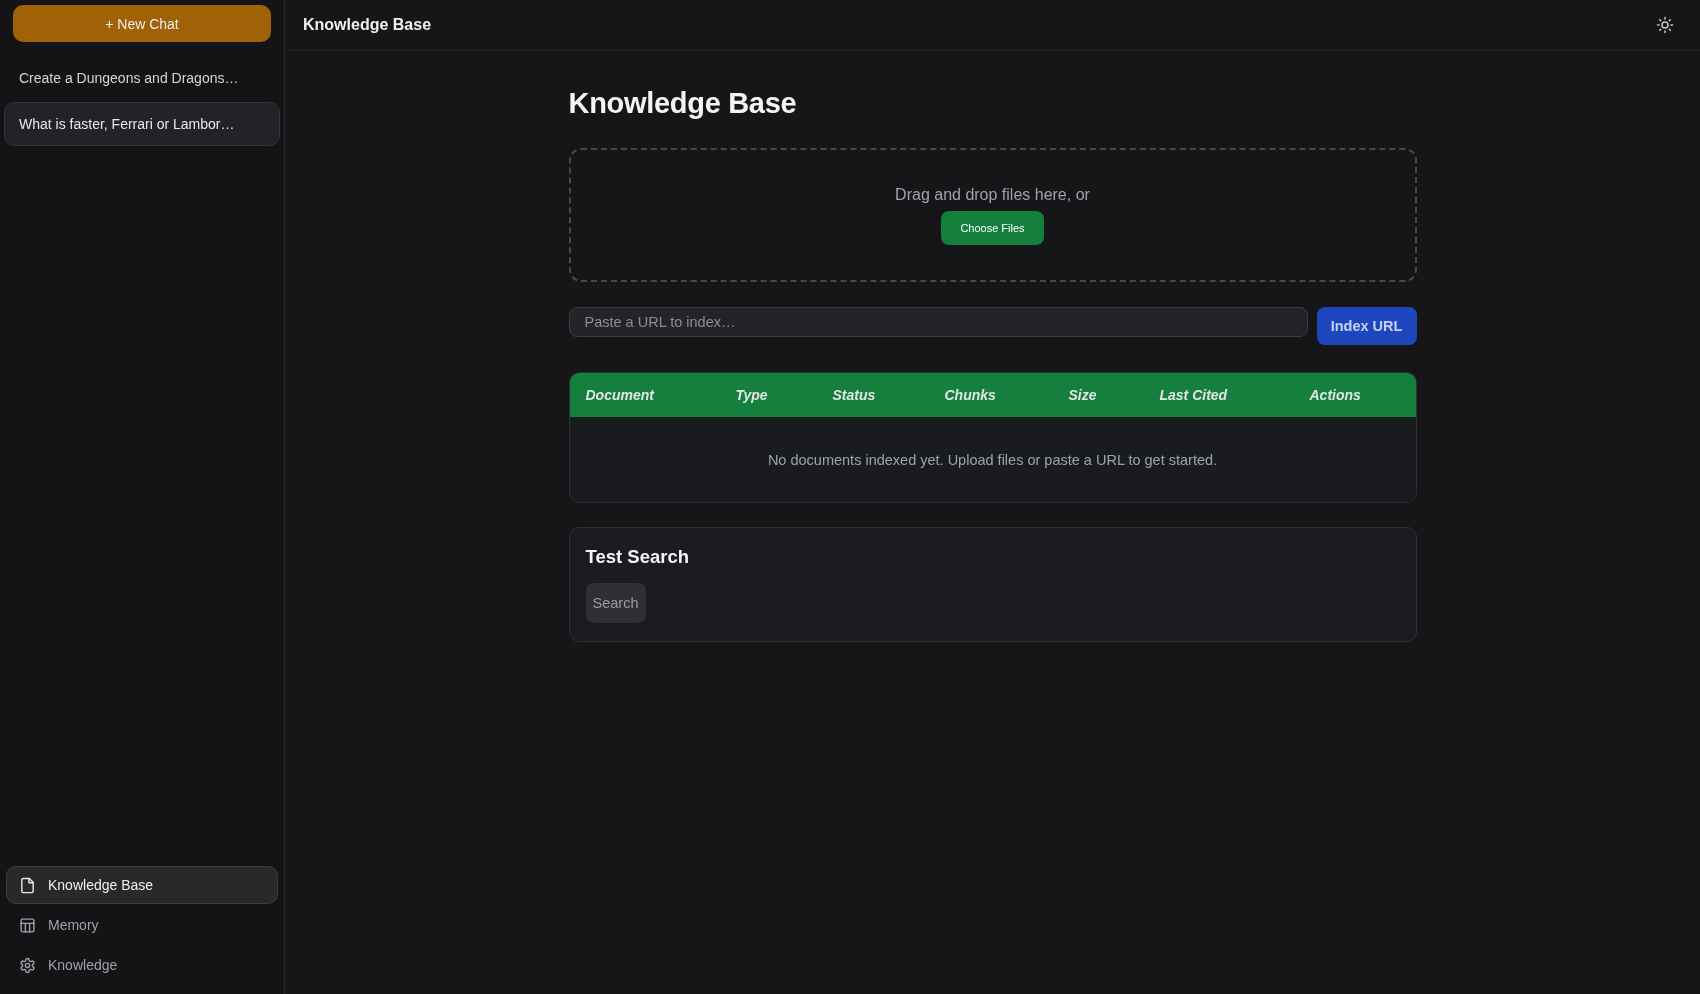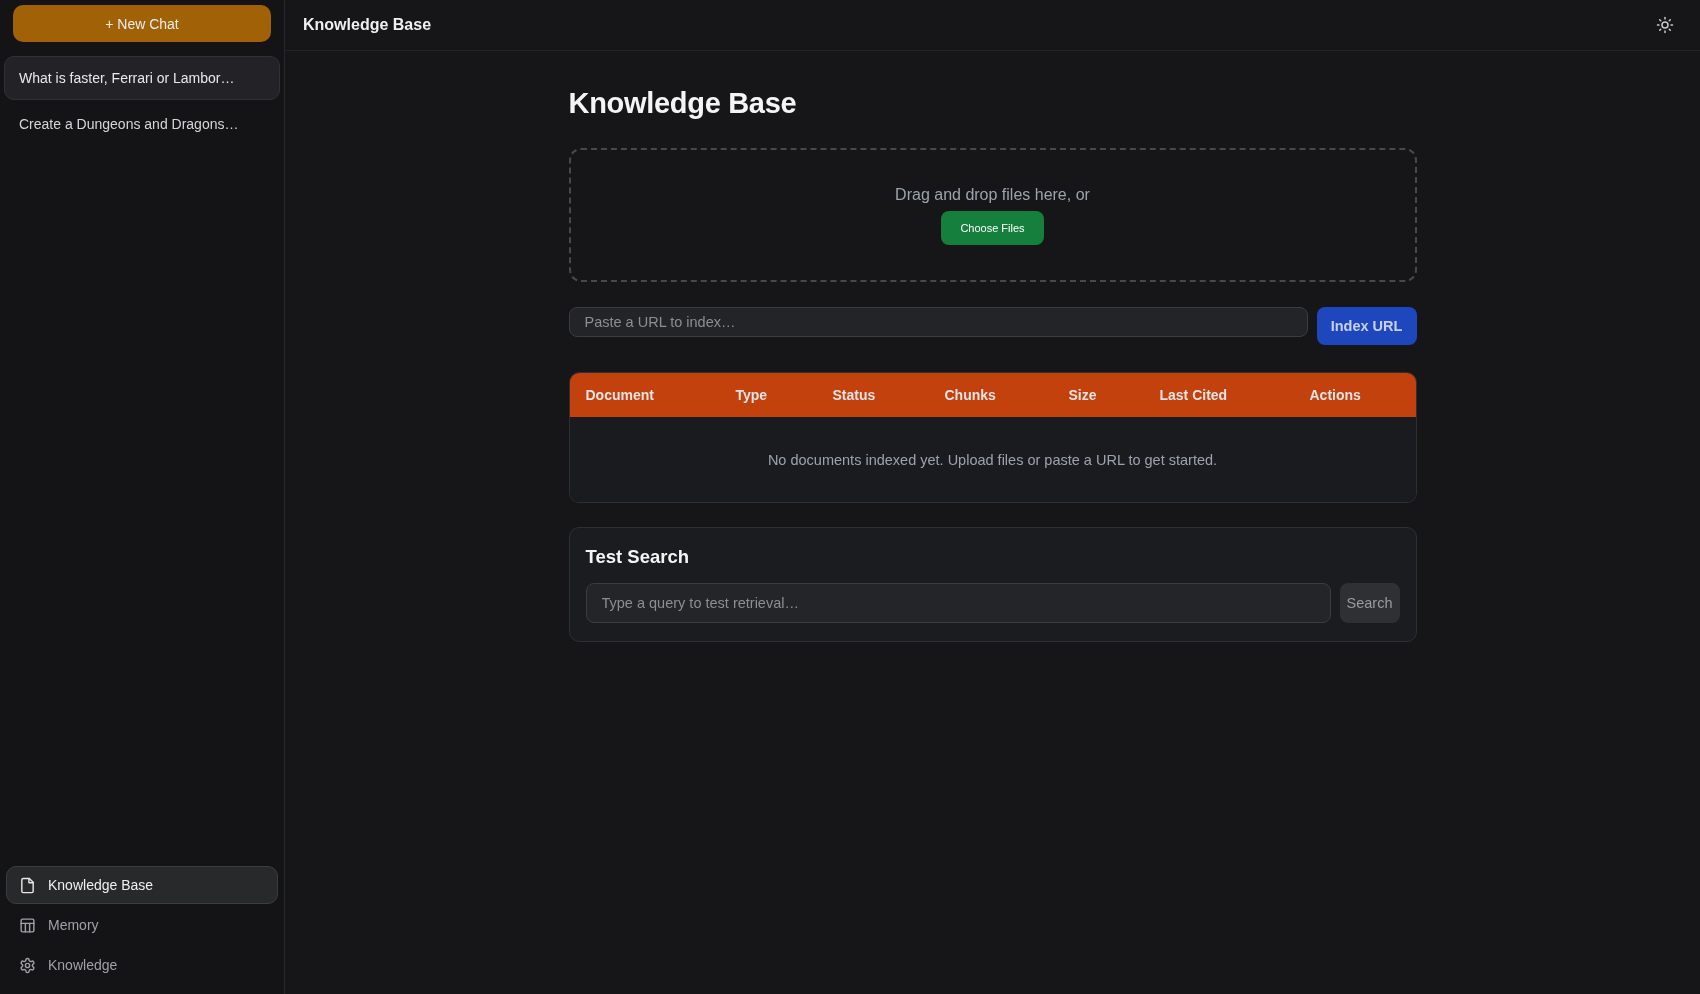--- a/index.html
+++ b/index.html
@@ -99,21 +99,21 @@
 
   
   .table-card {
     margin-top: 27px;
     border: 1px solid #2e2f33; border-radius: 10px;
     overflow: hidden;
   }
   .table-header {
     display: grid;
     grid-template-columns: 150px 97px 112px 124px 91px 150px 1fr;
-    background: #c2410c; height: 44px; align-items: center;
+    background: #15803d; height: 44px; align-items: center; font-style: italic;
   }
   .table-header .th {
     padding: 0 16px; font-size: 14px; font-weight: bold; color: #e4e4e7;
     white-space: nowrap;
   }
   .table-empty {
     background: #1a1b1f; height: 85px;
     display: flex; align-items: center; justify-content: center;
     font-size: 14.5px; color: #9ca3af;
   }
@@ -135,22 +135,22 @@
   }
   .search-row .text-input { height: 40px; background: #242528; }
 </style>
 </head>
 <body>
 
 <aside class="sidebar">
   <button class="new-chat-btn">+ New Chat</button>
 
   <div class="chat-list">
+    <div class="chat-item">Create a Dungeons and Dragons…</div>
     <div class="chat-item selected">What is faster, Ferrari or Lambor…</div>
-    <div class="chat-item">Create a Dungeons and Dragons…</div>
   </div>
 
   <div class="sidebar-spacer"></div>
 
   <nav class="bottom-nav">
     <div class="nav-item active">
       <span style="display:flex">
         <svg width="17" height="17" viewBox="0 0 24 24" fill="none" stroke="#e8e8ea" stroke-width="2" stroke-linecap="round" stroke-linejoin="round">
           <path d="M14.5 2H6a2 2 0 0 0-2 2v16a2 2 0 0 0 2 2h12a2 2 0 0 0 2-2V7.5L14.5 2z"></path>
           <polyline points="14 2 14 8 20 8"></polyline>
@@ -228,20 +228,19 @@
           <div class="th">Size</div>
           <div class="th">Last Cited</div>
           <div class="th">Actions</div>
         </div>
         <div class="table-empty">No documents indexed yet. Upload files or paste a URL to get started.</div>
       </div>
 
       <div class="search-card">
         <div class="search-title">Test Search</div>
         <div class="search-row">
-          <input class="text-input" type="text" placeholder="Type a query to test retrieval…" style="">
           <button class="btn-search">Search</button>
         </div>
       </div>
 
     </div>
   </div>
 </div>
 
 </body></html>

